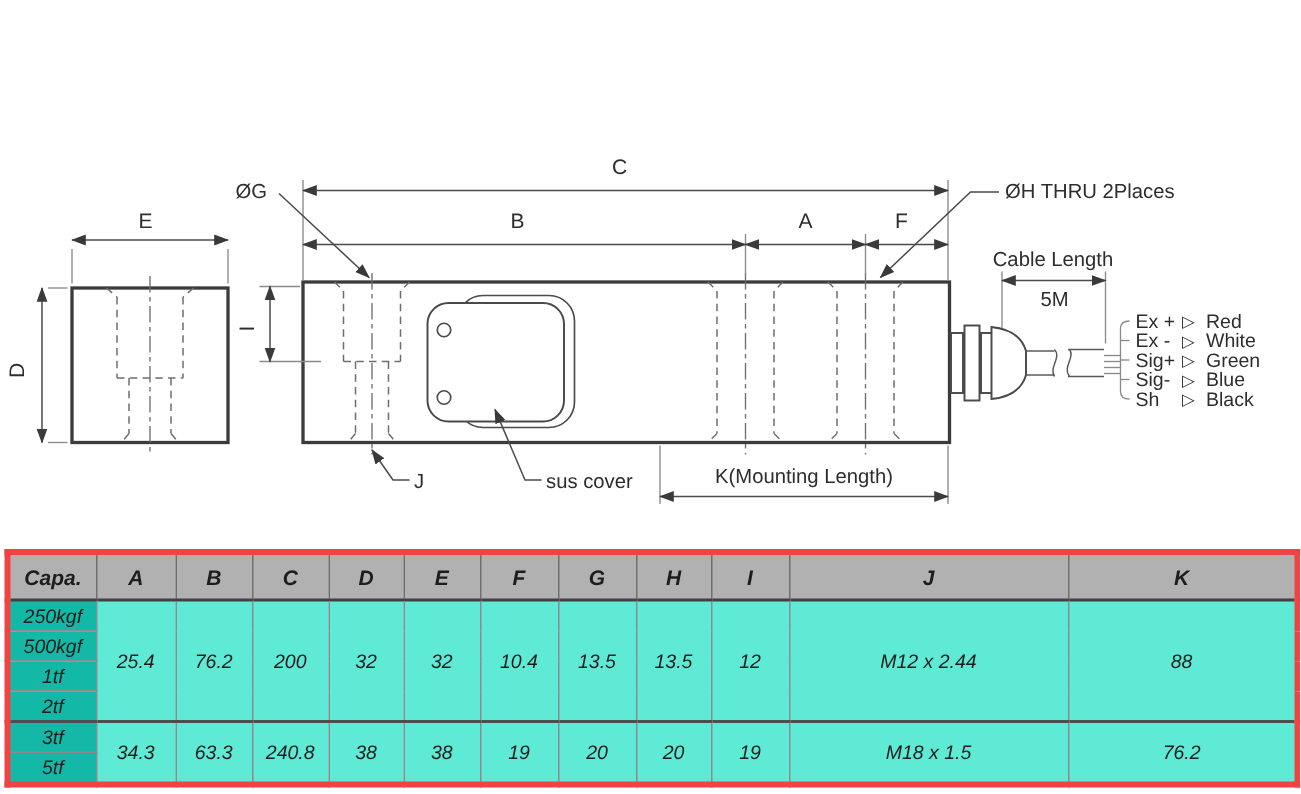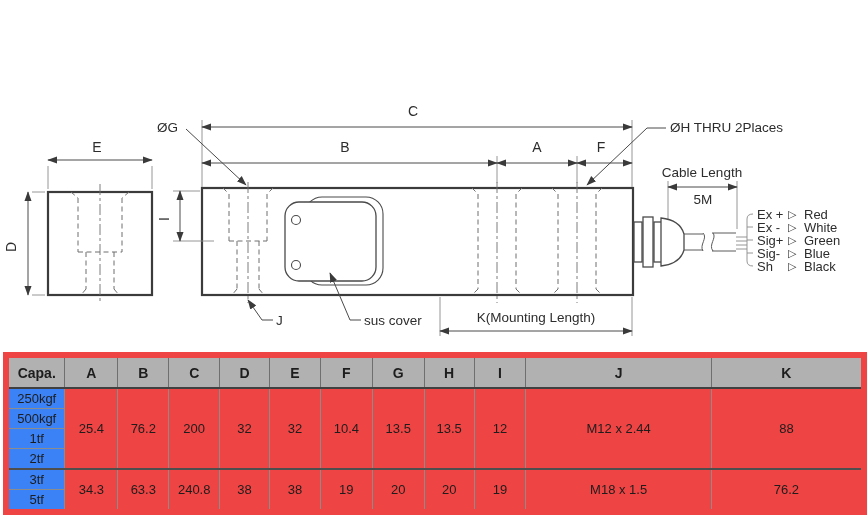--- a/index.html
+++ b/index.html
@@ -20,34 +20,35 @@
   .partthin  { fill:none; stroke:#4a4a4a; stroke-width:1.1; }
 
   text { fill:#2d2d2d; font-family:"Liberation Sans", sans-serif; }
   .dimtxt  { font-size:14px; }
   .lbltxt  { font-size:13.5px; }
   .legtxt  { font-size:13px; }
   .tri     { font-size:11px; fill:#2d2d2d; }
 
   
   table.spec {
-    position:absolute; left:3px; top:352px;
+    position:absolute; left:3px; top:366px;
     border-collapse:collapse; table-layout:fixed;
-    border:6px solid #ef4444;
+    border:4px solid #ef4444;
     font-family:"Liberation Sans", sans-serif;
+    font-style:italic;
   }
   table.spec th {
     background:#b1b1b1; border:1px solid #6f6f6f; border-bottom:2px solid #404040;
     height:29px; font-size:14px; font-weight:bold; text-align:center; padding:0; color:#1d1d1d;
   }
   table.spec td {
-    border:1px solid #8c8c8c; background:#ef4444;
+    border:1px solid #8c8c8c; background:#5eead4;
     height:19px; font-size:13px; text-align:center; padding:0; color:#1d1d1d;
   }
-  table.spec td.cap { background:#3b82f6; }
+  table.spec td.cap { background:#14b8a6; }
   table.spec tr.group-start td { border-top:2px solid #4e4e4e; }
 </style>
 </head>
 <body>
 
 <div class="canvas">
 
   <svg width="867" height="360" viewBox="0 0 867 360">
     <defs>
       <marker id="ah" viewBox="0 0 10 10" refX="9.2" refY="5" markerWidth="10" markerHeight="10" orient="auto-start-reverse">

